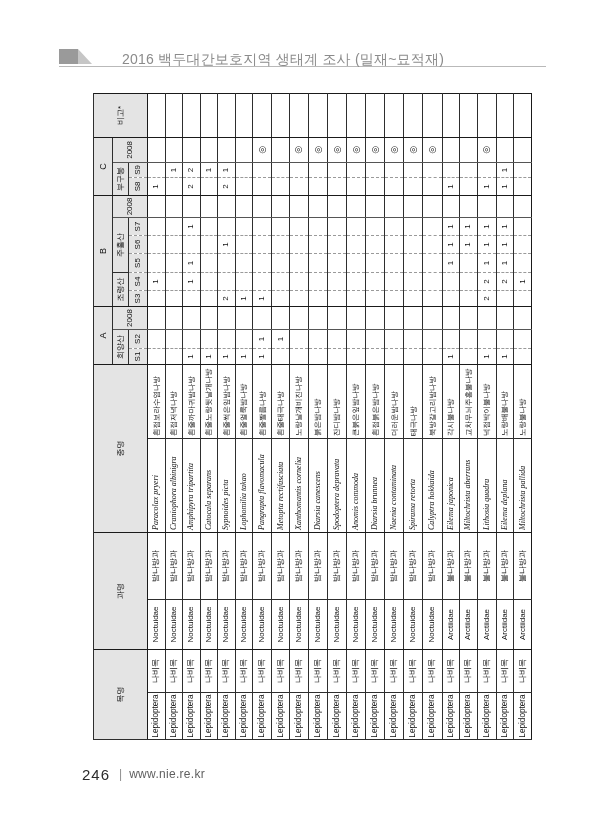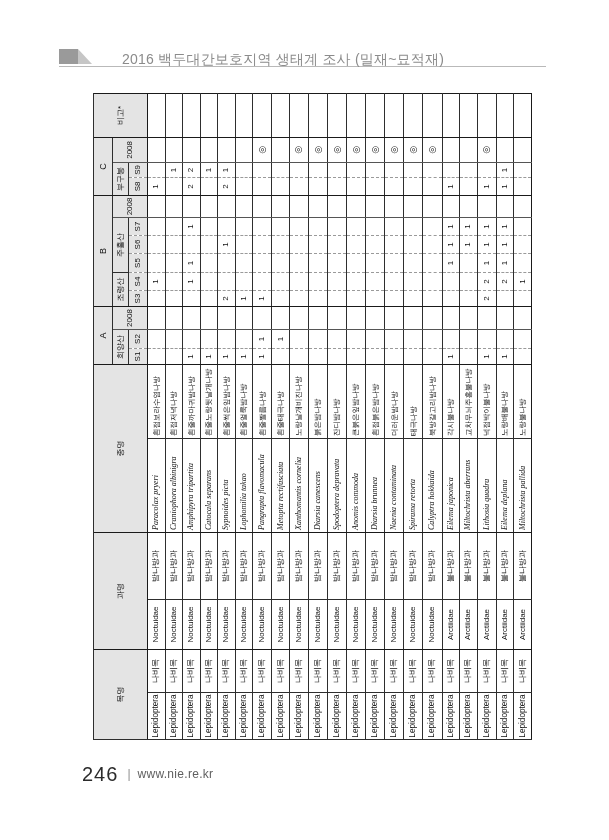--- a/index.html
+++ b/index.html
@@ -32,21 +32,21 @@
   td.name{ text-align:left;padding-left:2px;}
   td.la{font-family:"Liberation Serif","DejaVu Serif",serif;font-style:italic;font-size:8px;}
   td.ko{font-size:7.5px;}
   td.fam{font-size:8px;}
   td.ord{font-size:8.2px;}
   td.num{font-size:8px;}
   td.mark{font-size:9px;}
 
   
   #footer{position:absolute;left:82px;top:763px;height:22px;display:flex;align-items:center;}
-  #footer .pn{font-size:20px;color:#2b2b2b;letter-spacing:1px;}
+  #footer .pn{font-size:15px;color:#2b2b2b;letter-spacing:1px;}
   #footer .sep{font-size:12px;color:#8f8f8f;margin:0 7px 0 9px;}
   #footer .url{font-size:12px;color:#5f5f5f;letter-spacing:0.3px;}
 </style>
 </head>
 <body>
 
 <div id="page">
 
   <div id="runhead">
     <div class="tab"></div>

